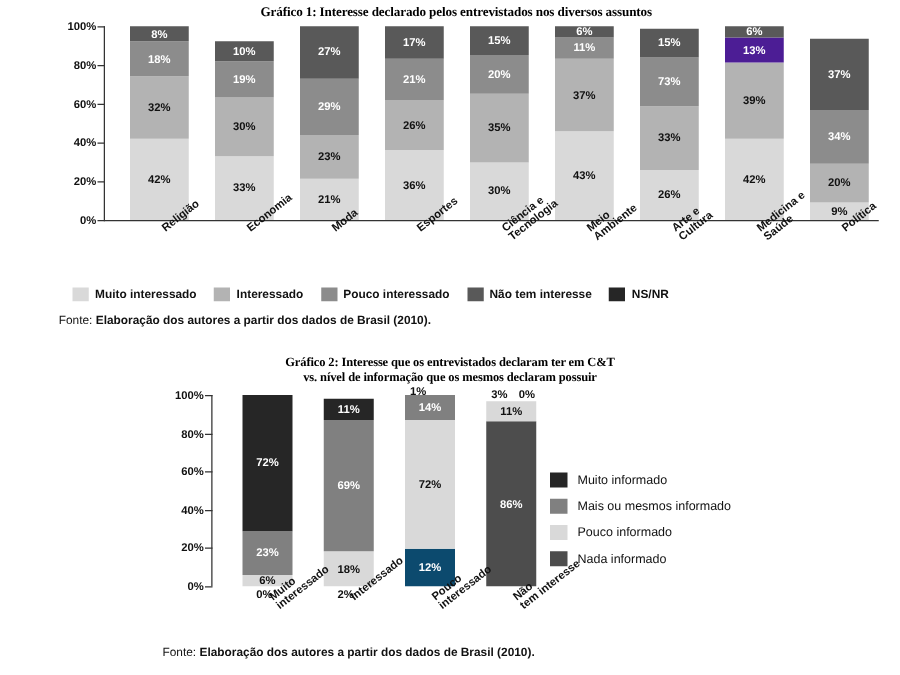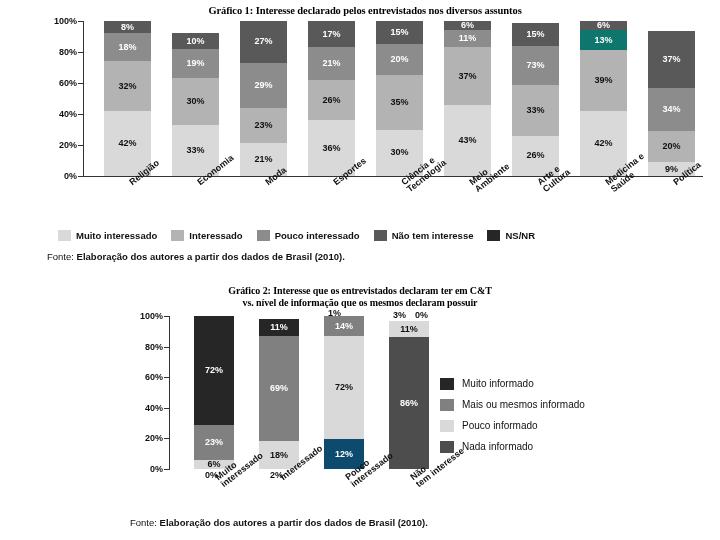--- a/index.html
+++ b/index.html
@@ -43,21 +43,21 @@
   .outside-label{
     position:absolute;font-size:9px;font-weight:bold;color:#111;
     white-space:nowrap;
   }
   .xlabel{
     position:absolute;font-size:9px;font-weight:bold;color:#111;
     transform-origin:left top;transform:rotate(-38deg);
     white-space:nowrap;line-height:1.05;
   }
   .legend{position:absolute;display:flex;align-items:center;}
-  .legend-item{display:flex;align-items:flex-start;margin-right:14px;}
+  .legend-item{display:flex;align-items:center;margin-right:14px;}
   .swatch{width:13px;height:11px;margin-right:5px;display:inline-block;}
   .legend-label{font-size:9.5px;font-weight:bold;color:#111;white-space:nowrap;}
   .legend-v{position:absolute;}
   .legend-v .legend-item{margin:0 0 9px 0;}
   .legend-v .swatch{width:14px;height:12px;margin-right:8px;}
   .legend-v .legend-label{font-size:10px;font-weight:normal;color:#111;}
   .source{
     position:absolute;font-size:9.5px;color:#111;white-space:nowrap;
   }
   .source b{font-weight:bold;}
@@ -181,21 +181,21 @@
             <span>15%</span>
           </div>
         </div>
         <div class="bar" style="left: 544px; width: 47px; height: 155px; bottom: 0px;">
           <div class="seg" style="height: 65.1px; background: rgb(217, 217, 217); color: rgb(17, 17, 17);">
             <span>42%</span>
           </div>
           <div class="seg" style="height: 60.45px; background: rgb(179, 179, 179); color: rgb(17, 17, 17);">
             <span>39%</span>
           </div>
-          <div class="seg" style="height: 20.15px; background: #0f766e; color: rgb(255, 255, 255);">
+          <div class="seg" style="height: 20.15px; background: #4c1d95; color: rgb(255, 255, 255);">
             <span>13%</span>
           </div>
           <div class="seg" style="height: 9.3px; background: rgb(89, 89, 89); color: rgb(255, 255, 255);">
             <span>6%</span>
           </div>
         </div>
         <div class="bar" style="left: 612px; width: 47px; height: 155px; bottom: 0px;">
           <div class="seg" style="height: 13.95px; background: rgb(217, 217, 217); color: rgb(17, 17, 17);">
             <span>9%</span>
           </div>

